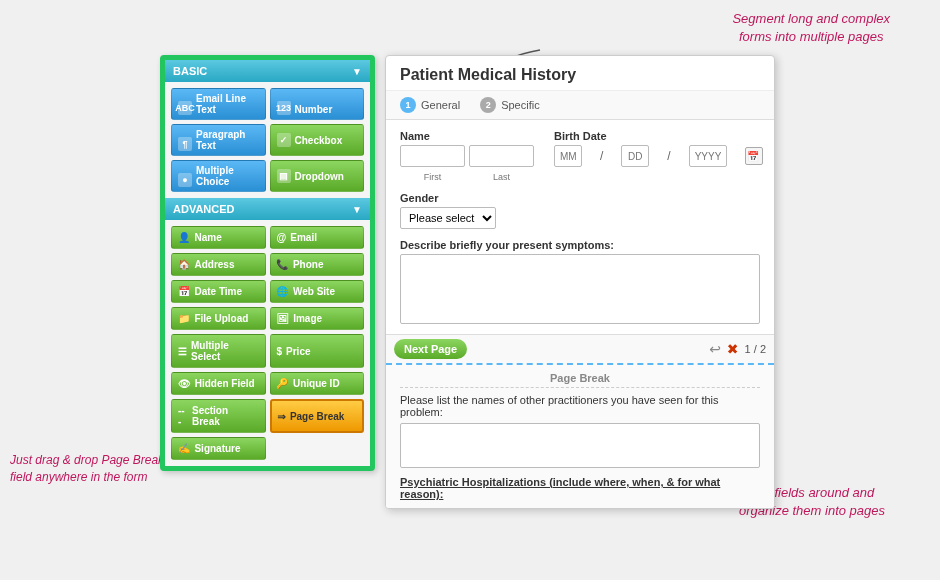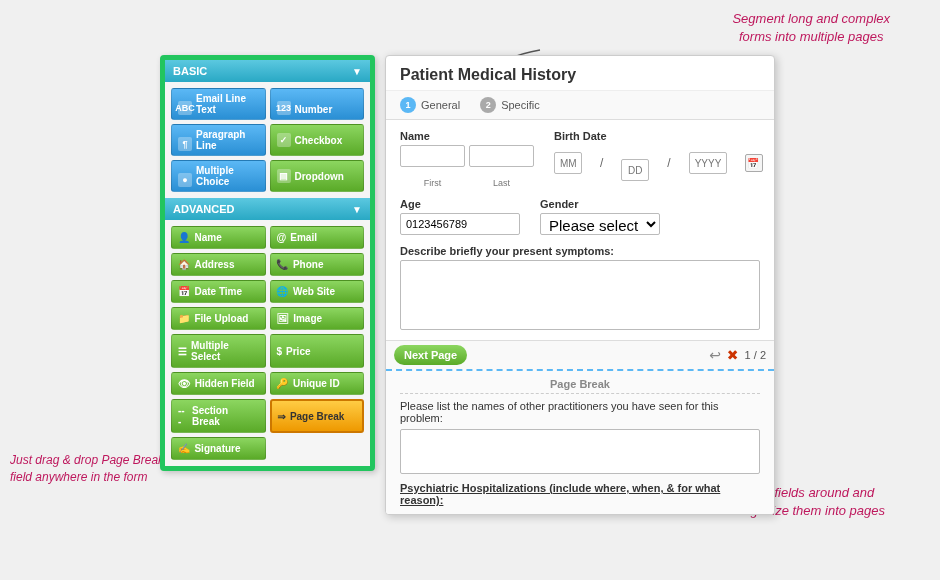--- a/index.html
+++ b/index.html
@@ -240,21 +240,21 @@
 
     .name-fields {
       display: flex;
       gap: 4px;
     }
 
     .name-sub {
       display: flex;
       flex-direction: column;
       align-items: center;
-      gap: 11px;
+      gap: 5px;
     }
 
     .name-sub input {
       width: 65px;
     }
 
     .name-sub span {
       font-size: 9px;
       color: #777;
     }
@@ -287,21 +287,21 @@
       align-items: center;
       justify-content: center;
       font-size: 10px;
       cursor: pointer;
       border-radius: 2px;
     }
 
     .gender-select {
       border: 1px solid #bbb;
       padding: 2px 4px;
-      font-size: 15px;
+      font-size: 11px;
       height: 22px;
       border-radius: 2px;
       background: white;
     }
 
     .form-textarea {
       width: 100%;
       height: 70px;
       border: 1px solid #bbb;
       border-radius: 2px;
@@ -440,21 +440,21 @@
     <div class="basic-btn btn-blue">
       <span class="btn-icon">ABC</span>
       <span>Email Line Text</span>
     </div>
     <div class="basic-btn btn-blue">
       <span class="btn-icon">123</span>
       <span>Number</span>
     </div>
     <div class="basic-btn btn-blue">
       <span class="btn-icon">¶</span>
-      <span>Paragraph Line</span>
+      <span>Paragraph Text</span>
     </div>
     <div class="basic-btn btn-green">
       <span class="btn-icon">✓</span>
       <span>Checkbox</span>
     </div>
     <div class="basic-btn btn-blue">
       <span class="btn-icon">●</span>
       <span>Multiple Choice</span>
     </div>
     <div class="basic-btn btn-green">
@@ -561,34 +561,30 @@
             <span>Last</span>
           </div>
         </div>
       </div>
 
       <div class="form-group">
         <label>Birth Date</label>
         <div class="birthdate-fields">
           <input type="text" class="birthdate-fields" style="width: 28px; height: 22px; border: 1px solid rgb(187, 187, 187); border-radius: 2px; text-align: center; font-size: 10px;" placeholder="MM">
           <span class="slash">/</span>
-          <input type="text" style="width: 28px; height: 22px; border: 1px solid rgb(187, 187, 187); border-radius: 2px; text-align: center; font-size: 10px; margin-top: 14px;" placeholder="DD">
+          <input type="text" style="width: 28px; height: 22px; border: 1px solid rgb(187, 187, 187); border-radius: 2px; text-align: center; font-size: 10px;" placeholder="DD">
           <span class="slash">/</span>
           <input type="text" class="yyyy-input" style="width: 38px; height: 22px; border: 1px solid rgb(187, 187, 187); border-radius: 2px; text-align: center; font-size: 10px;" placeholder="YYYY">
           <div class="cal-icon">📅</div>
         </div>
       </div>
     </div>
 
     <div class="form-row">
 
-      <div class="form-group">
-        <label>Age</label>
-        <input type="text" style="width: 120px;" value="0123456789">
-      </div>
 
       <div class="form-group">
         <label>Gender</label>
         <select class="gender-select">
           <option>Please select</option>
           <option>Male</option>
           <option>Female</option>
           <option>Other</option>
         </select>
       </div>

